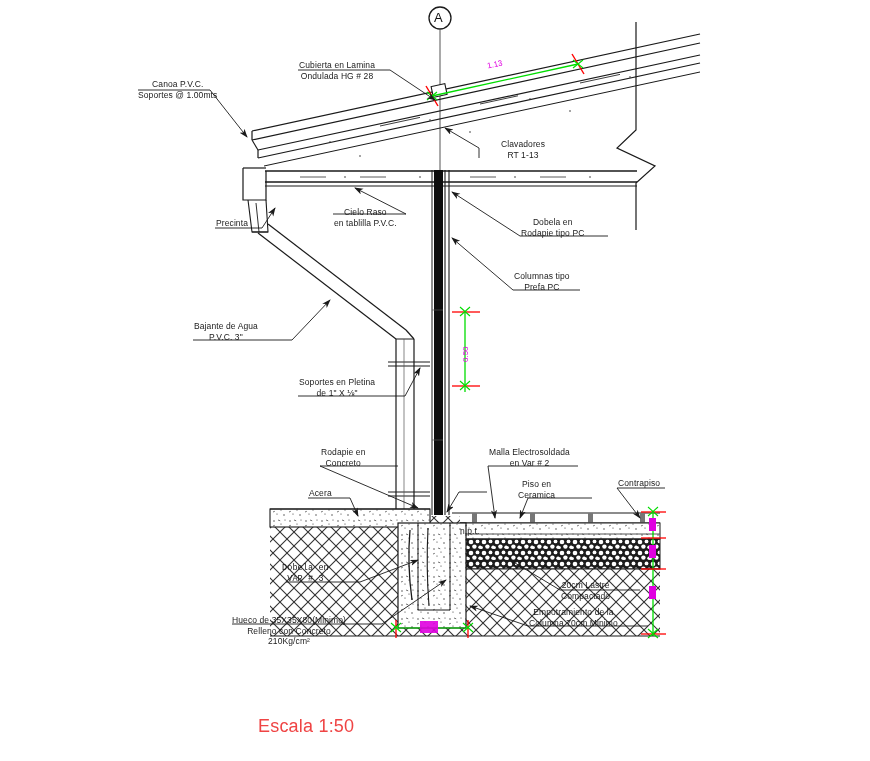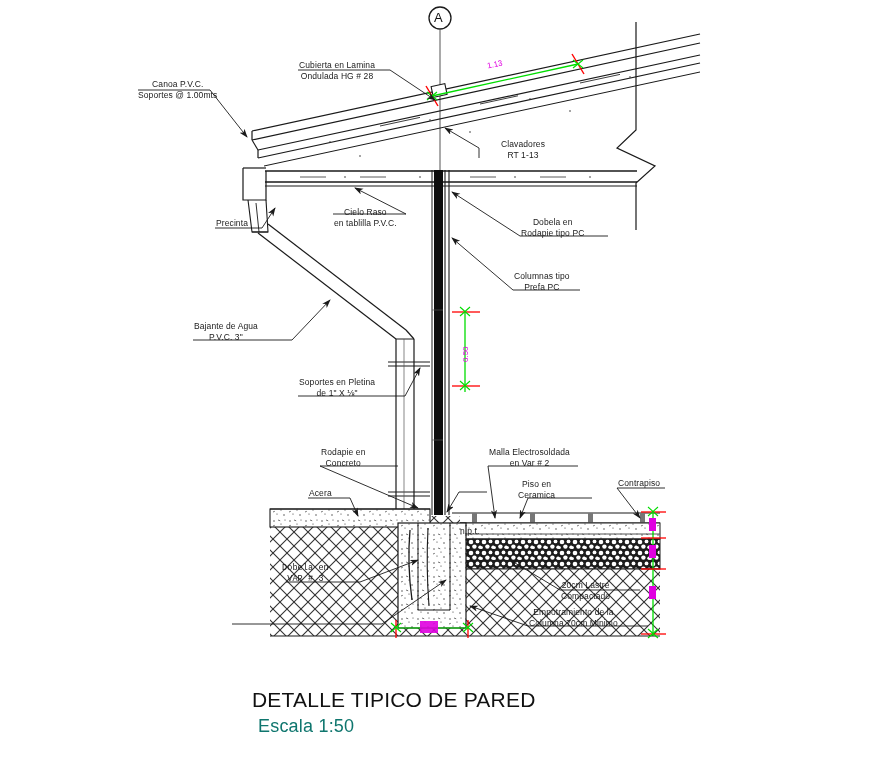--- a/index.html
+++ b/index.html
@@ -7,21 +7,21 @@
        font-family:"Liberation Sans",sans-serif;color:#000;}
   #stage{position:absolute;left:0;top:0;width:870px;height:761px;}
   svg{position:absolute;left:0;top:0;width:870px;height:761px;}
   .lbl{position:absolute;white-space:nowrap;font-family:"Liberation Sans",sans-serif;
        font-size:8.5px;color:#1a1a1a;line-height:10.5px;letter-spacing:0.1px;text-align:center;}
   .lbl.ctr{text-align:center;}
   .dim{position:absolute;white-space:nowrap;color:#e000e0;font-size:8px;
        font-family:"Liberation Sans",sans-serif;}
   .dim.vert{transform-origin:left top;transform:rotate(-90deg);}
   .title1{position:absolute;font-size:21px;color:#111;letter-spacing:0.2px;}
-  .title2{position:absolute;font-size:18px;color:#0f766e;letter-spacing:0.2px;}
+  .title2{position:absolute;font-size:18px;color:#ef4444;letter-spacing:0.2px;}
   .gridletter{position:absolute;font-size:13px;color:#111;}
 </style>
 </head>
 <body>
 
 <div id="stage">
 
 <svg viewBox="0 0 870 761">
   <defs>
     <pattern id="earthHatch" width="14" height="14" patternUnits="userSpaceOnUse">
@@ -282,26 +282,28 @@
 </div>
 <div class="lbl" style="left:460px;top:482px;margin-top:44px;">
   <span>n.p.t.</span>
 </div>
 <div class="lbl" style="left:309px;top:488px;">
   <span>Acera</span>
 </div>
 <div class="lbl" style="left:282px;top:563px;font-family:Liberation Mono, monospace;">
   <span>Dobela en</span><br><span>VAR # 3</span>
 </div>
+<div class="lbl ctr" style="left:232px;top:615px;">
+  <span>Hueco de 35X35X80(Minimo)</span><br><span>Relleno con Concreto</span><br><span>210Kg/cm²</span>
+</div>
 <div class="lbl" style="left:561px;top:571px;margin-top:9px;">
   <span>20cm Lastre</span><br><span>Compactado</span>
 </div>
 <div class="lbl" style="left:529px;top:607px;">
   <span>Empotramiento de la</span><br><span>Columna 70cm Minimo</span>
 </div>
 
 <div class="dim" style="left:487px;top:60px;transform:rotate(-12deg);">1.13</div>
 <div class="dim vert" style="left:461px;top:362px;">0.50</div>
 
-<div class="title1" style="left:252px;top:688px;">DETALLE TIPICO DE PARED</div>
 <div class="title2" style="left:258px;top:716px;">Escala 1:50</div>
 
 </div>
 
 </body></html>

